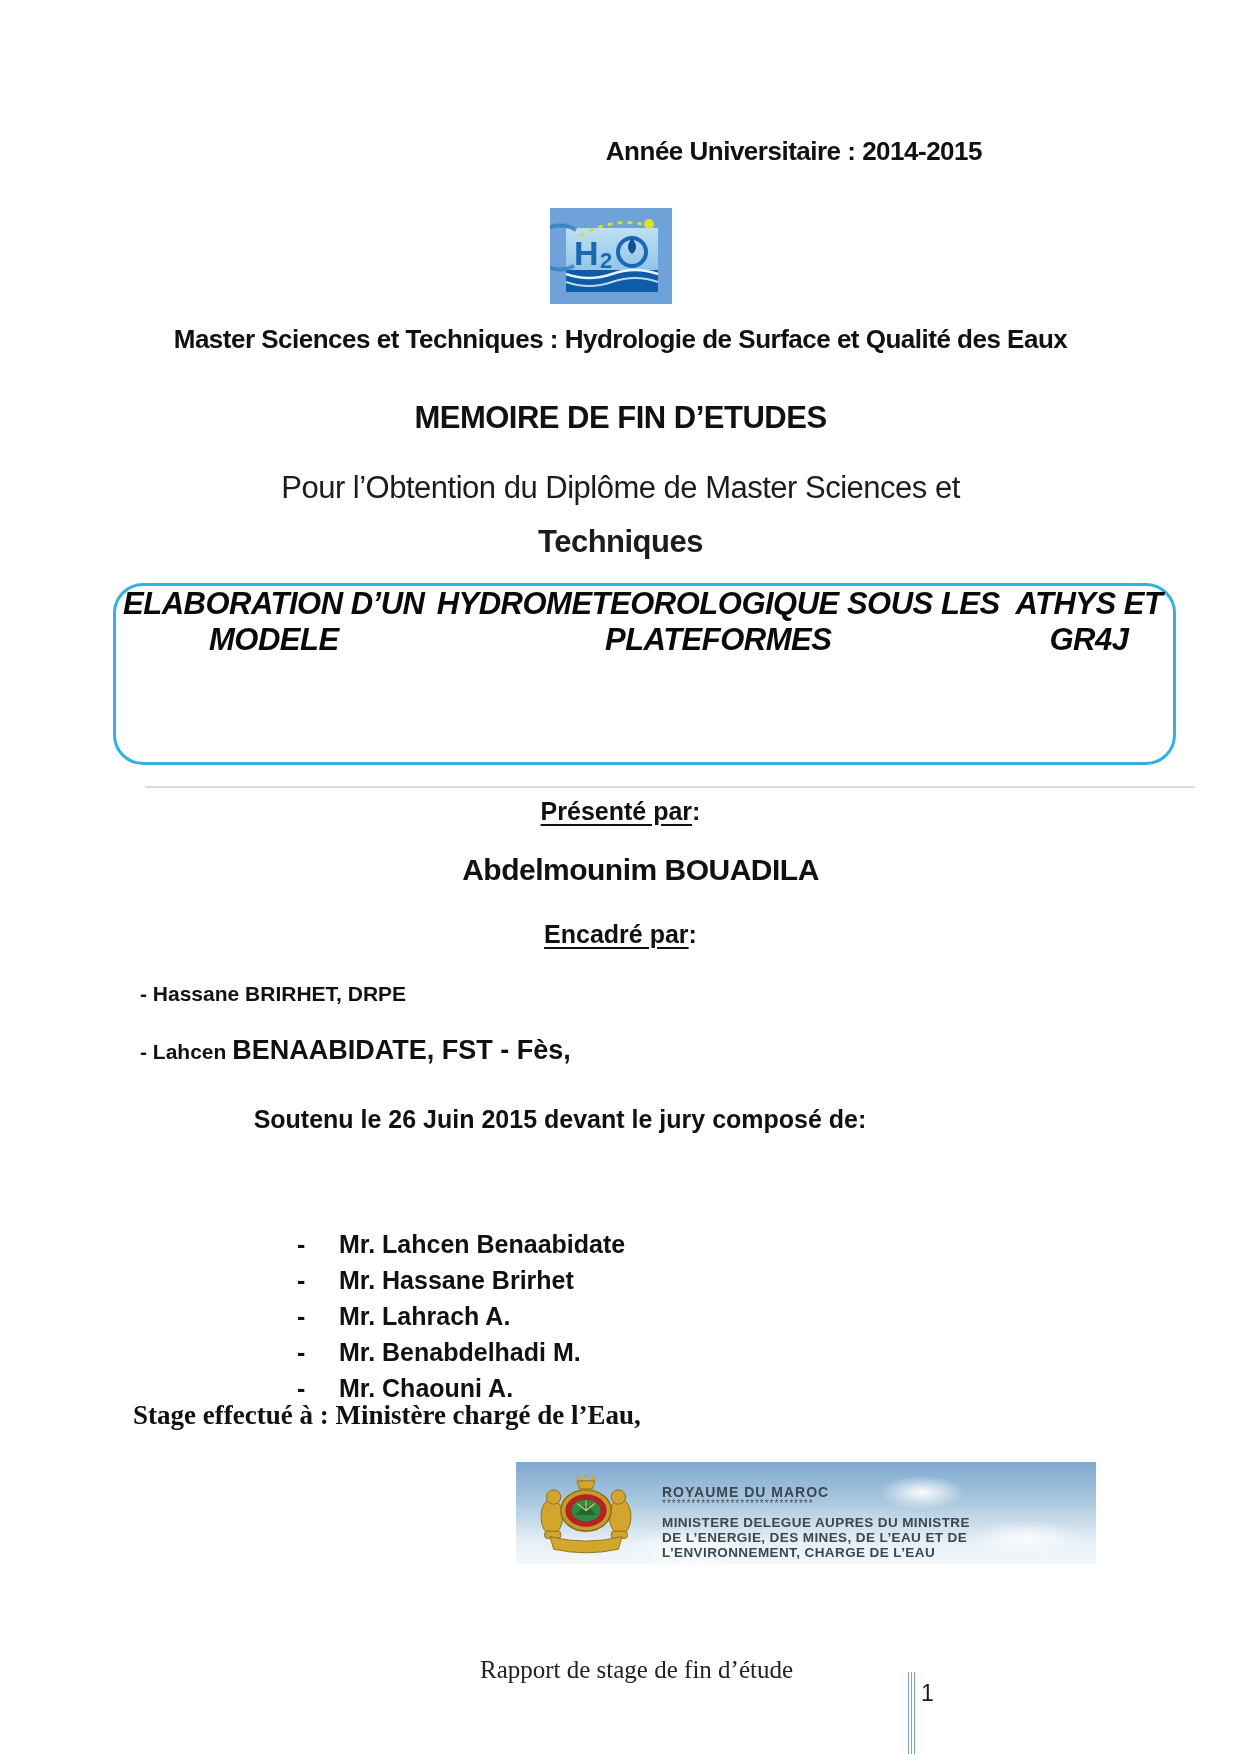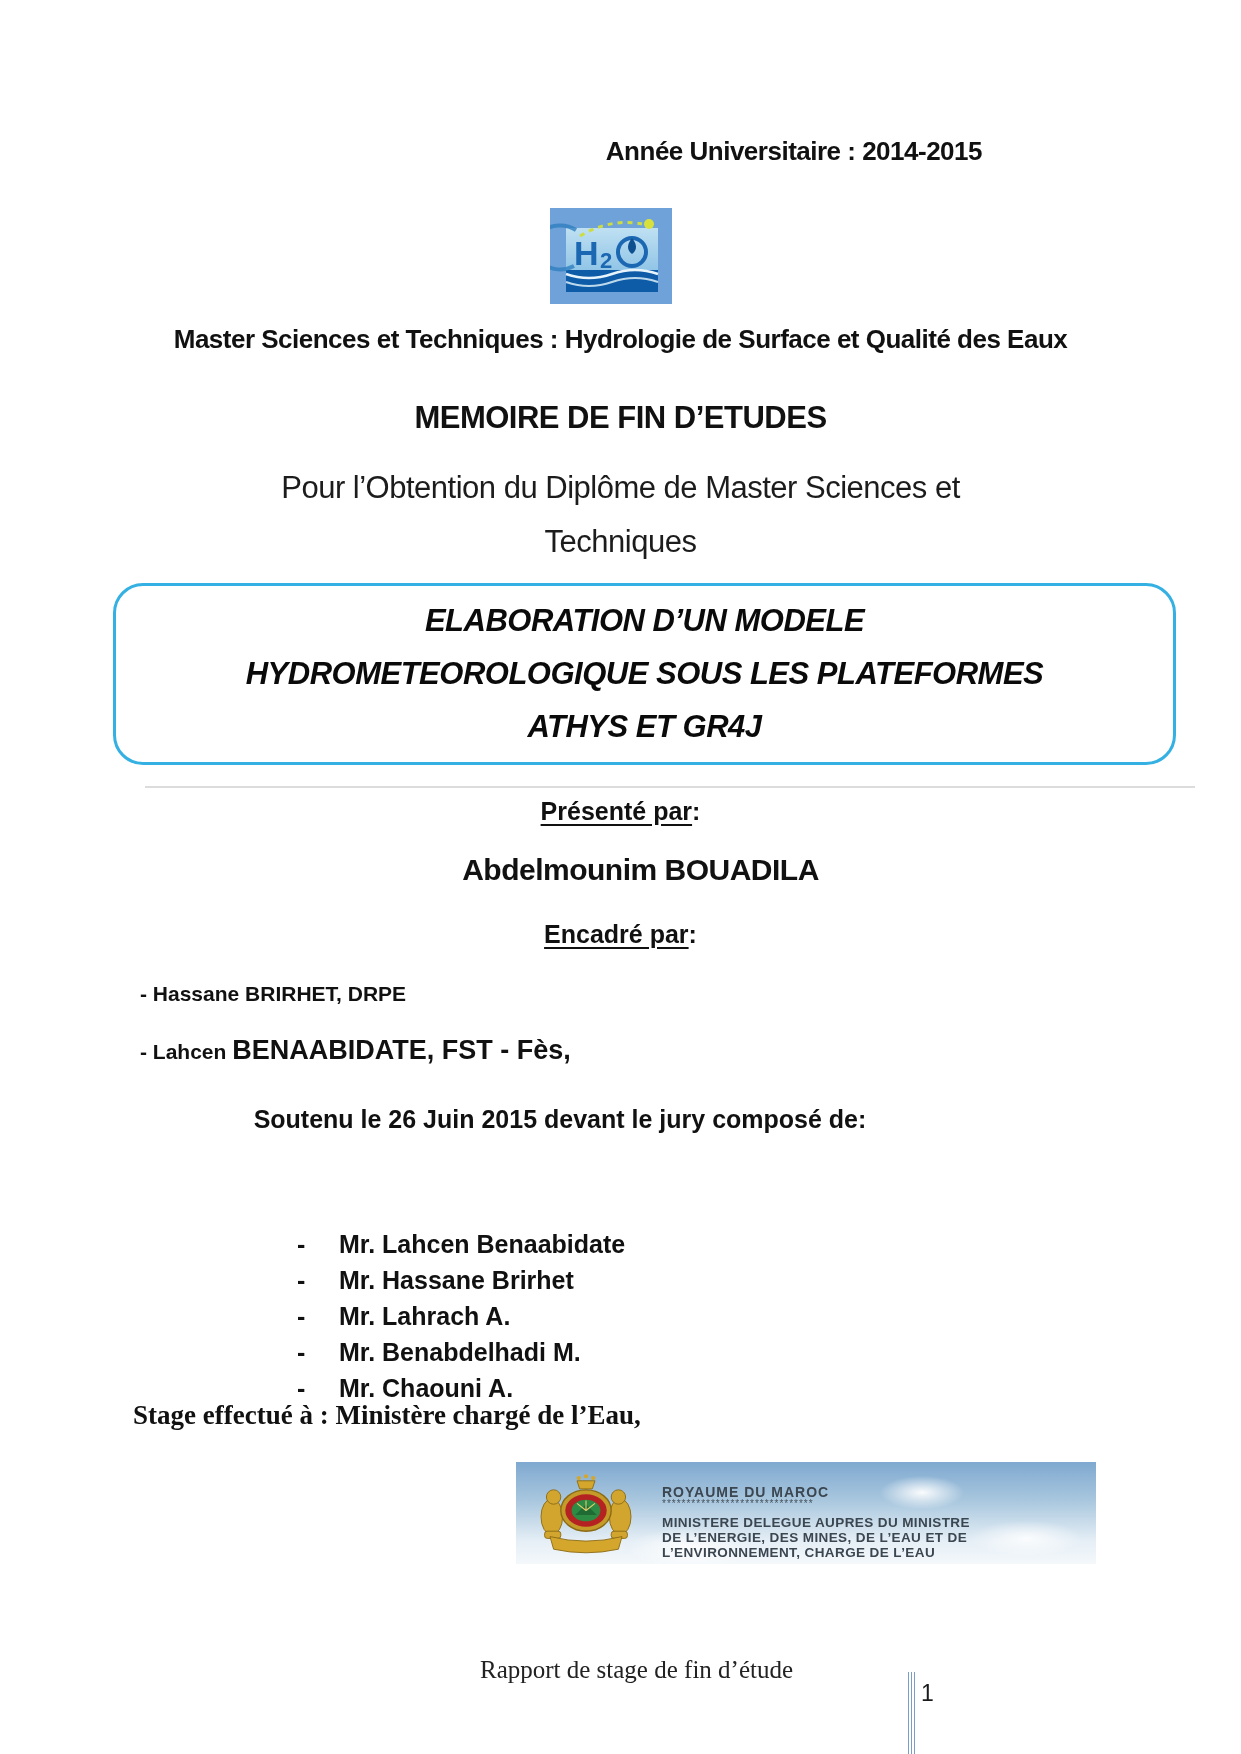--- a/index.html
+++ b/index.html
@@ -12,26 +12,26 @@
   .center{left:0;width:1241px;text-align:center;}
 
   .annee{top:136px;left:0;width:982px;text-align:right;font-weight:bold;font-size:26px;letter-spacing:-0.5px;}
 
   
   .h2o-logo{top:208px;left:550px;width:122px;height:96px;}
 
   .master-line{top:324px;font-weight:bold;font-size:26px;letter-spacing:-0.5px;}
   .memoire{top:400px;font-weight:bold;font-size:31px;letter-spacing:-0.5px;}
   .pour1{top:470px;font-size:31px;font-weight:400;color:#1c1c1c;letter-spacing:-0.5px;}
-  .pour2{top:524px;font-size:31px;font-weight:400;color:#1c1c1c;letter-spacing:-0.5px;}
+  .pour2{top:524px;font-size:31px;font-weight:700;color:#1c1c1c;letter-spacing:-0.5px;}
 
   .title-box{
     top:583px;left:113px;width:1063px;height:182px;box-sizing:border-box;
     border:3px solid #35b0e2;border-radius:30px;background:#fff;
-    display:flex;flex-direction:column;justify-content:space-evenly;
+    display:flex;flex-direction:row;justify-content:space-evenly;
   }
   .title-box div{
     text-align:center;font-weight:bold;font-style:italic;font-size:31px;letter-spacing:-0.5px;color:#0a0a0a;
   }
   .rule{top:786px;left:145px;width:1050px;height:2px;background:#dcdcdc;}
 
   .presente{top:797px;font-weight:bold;font-size:25px;}
   .presente .u,.encadre .u{text-decoration:underline;text-underline-offset:4px;margin-top:16px;}
   .author{top:853px;font-weight:bold;font-size:30px;letter-spacing:-0.5px;padding-left:20px;}
   .encadre{top:920px;font-weight:bold;font-size:25px;}

